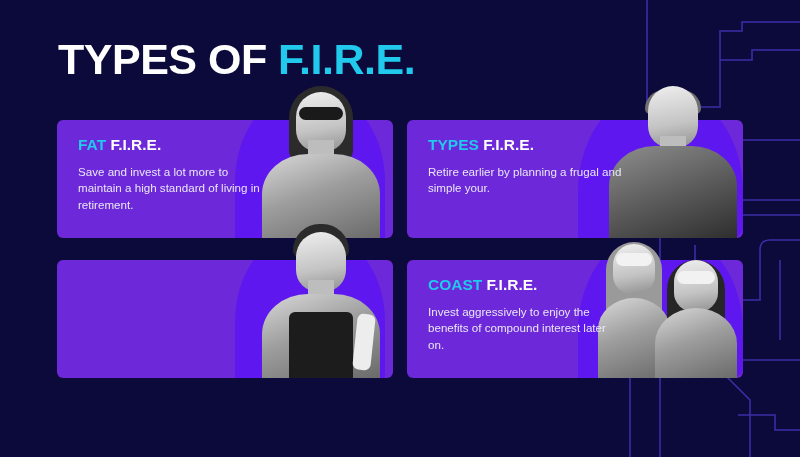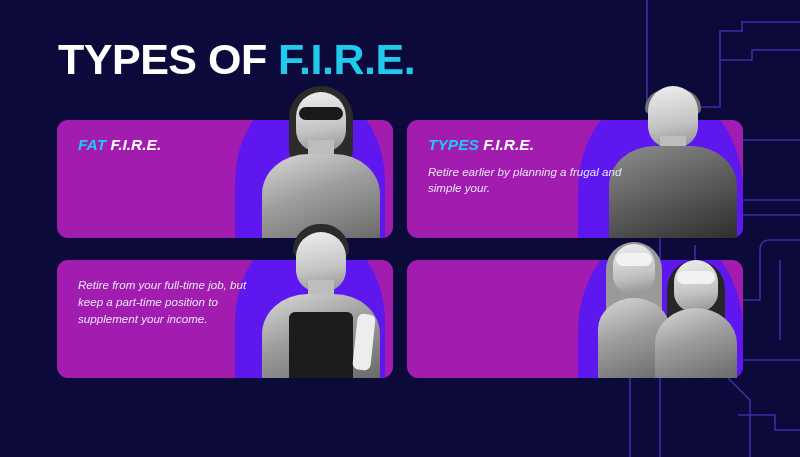--- a/index.html
+++ b/index.html
@@ -45,24 +45,23 @@
     width:686px;
     display:grid;
     grid-template-columns:336px 336px;
     grid-template-rows:118px 118px;
     column-gap:14px;
     row-gap:22px;
   }
 
   .card {
     position:relative;
-    background:#a21caf;
-    border-radius:11px;
+    background:#6d28d9;
+    border-radius:6px;
     overflow:visible;
-    font-style:italic;
   }
   .card-clip {
     position:absolute;
     inset:0;
     border-radius:11px;
     overflow:hidden;
   }
 
   
   .arch {
@@ -229,20 +228,21 @@
         <div class="ph-head"></div>
         <div class="ph-shades"></div>
         <div class="ph-neck"></div>
         <div class="ph-body"></div>
       </div>
       <div class="card-text">
         <div class="card-title">
           <span class="k">FAT</span>
           <span class="f">F.I.R.E.</span>
         </div>
+        <div class="card-desc">Save and invest a lot more to maintain a high standard of living in retirement.</div>
       </div>
     </div>
 
     <div class="card">
       <div class="card-clip">
         <div class="arch wide"></div>
       </div>
       <div class="portrait tall" style="height:168px;right:0;width:140px;">
         <div class="ph-hair" style="bottom:124px;background:#6f6f6f;height:24px;"></div>
         <div class="ph-head" style="bottom:90px;height:62px;"></div>
@@ -264,21 +264,20 @@
       </div>
       <div class="portrait tall" style="height:155px;">
         <div class="ph-hair" style="bottom:120px;"></div>
         <div class="ph-head" style="bottom:86px;"></div>
         <div class="ph-neck"></div>
         <div class="ph-body"></div>
         <div class="ph-apron"></div>
         <div class="ph-towel"></div>
       </div>
       <div class="card-text">
-        <div class="card-desc">Retire from your full-time job, but keep a part-time position to supplement your income.</div>
       </div>
     </div>
 
     <div class="card">
       <div class="card-clip">
         <div class="arch wide"></div>
       </div>
       <div class="portrait tall" style="height:170px;width:150px;right:2px;">
 
         <div style="position:absolute;left:6px;bottom:0;width:74px;height:150px;">
@@ -288,16 +287,23 @@
           <div class="ph-body" style="width:72px;height:80px;"></div>
         </div>
 
         <div style="position:absolute;right:2px;bottom:0;width:86px;height:132px;">
           <div class="ph-hair long" style="bottom:44px;width:58px;height:74px;background:#262626;"></div>
           <div class="ph-head" style="bottom:66px;width:44px;height:52px;"></div>
           <div class="ph-shades white" style="bottom:94px;width:38px;"></div>
           <div class="ph-body" style="width:82px;height:70px;"></div>
         </div>
       </div>
+      <div class="card-text">
+        <div class="card-title">
+          <span class="k">COAST</span>
+          <span class="f">F.I.R.E.</span>
+        </div>
+        <div class="card-desc">Invest aggressively to enjoy the benefits of compound interest later on.</div>
+      </div>
     </div>
 
   </div>
 </div>
 
 </body></html>

